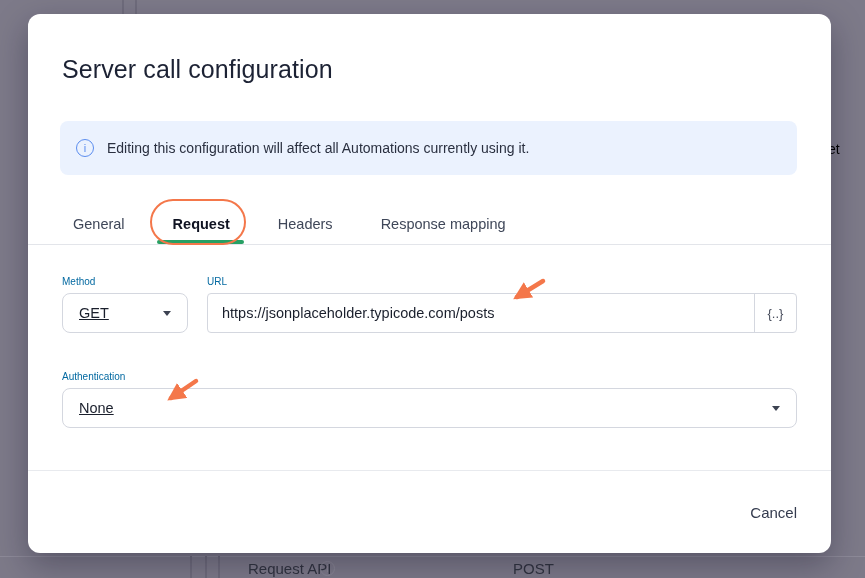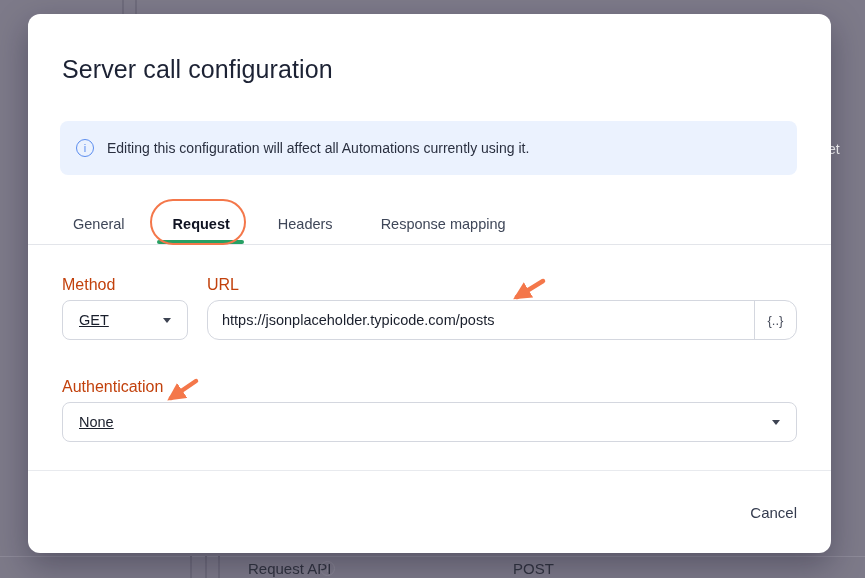--- a/index.html
+++ b/index.html
@@ -17,21 +17,21 @@
   .v-line.t1 { left: 122px; top: 0; height: 14px; }
   .v-line.t2 { left: 135px; top: 0; height: 14px; }
   .v-line.b1 { left: 190px; top: 556px; height: 22px; }
   .v-line.b2 { left: 205px; top: 556px; height: 22px; }
   .v-line.b3 { left: 218px; top: 556px; height: 22px; }
   .h-line { position: absolute; left: 0; right: 0; top: 556px; height: 1px; background: #8d8a98; }
   .bg-text { position: absolute; color: #30333f; font-size: 15px; top: 560px; white-space: nowrap; }
   .bg-text.name { left: 248px; }
   .bg-text.method { left: 513px; }
   .bg-text.auth { left: 585px; }
-  .bg-text.partial { left: 828px; top: 141px; color: #ffffff; font-size: 14px; }
+  .bg-text.partial { left: 828px; top: 141px; color: #000000; font-size: 14px; }
   .bg-info-icon {
     position: absolute; left: 320px; top: 561px;
     width: 15px; height: 15px; border-radius: 50%;
     border: 1.5px solid #8b8896; color: #8b8896;
     font-size: 10px; display: flex; align-items: center; justify-content: center;
   }
 
   
   .modal {
     position: absolute; z-index: 10;
@@ -74,35 +74,35 @@
   .tab-underline {
     position: absolute; left: -16px; right: -14px; bottom: 0;
     height: 4px; border-radius: 2px; background: #27a064;
   }
 
   
   .form { padding: 0 34px; }
   .form-row { display: flex; }
   .col-method { width: 126px; margin-right: 19px; flex: 0 0 auto; }
   .col-url { flex: 1; }
-  .field-label { margin: 31px 0 6px; font-size: 16px; color: #c2410c; }
+  .field-label { margin: 31px 0 6px; font-size: 10px; color: #0369a1; }
   .select-box {
     height: 40px; border: 1px solid #d4d7df; border-radius: 8px;
     display: flex; align-items: center; justify-content: space-between;
     padding: 0 16px; font-size: 14.5px; color: #1a1f2c; cursor: pointer;
     background: #fff;
     text-decoration: underline;
   }
   .caret {
     width: 0; height: 0;
     border-left: 4.5px solid transparent; border-right: 4.5px solid transparent;
     border-top: 5.5px solid #3d4352;
   }
   .url-group {
-    height: 40px; border: 1px solid #d4d7df; border-radius: 12px;
+    height: 40px; border: 1px solid #d4d7df; border-radius: 4px;
     display: flex; align-items: stretch; overflow: hidden; background: #fff;
   }
   .url-input {
     flex: 1; border: none; outline: none;
     padding: 0 14px; font-size: 14.5px; color: #1a1f2c;
     font-family: "Liberation Sans", sans-serif; background: transparent;
   }
   .url-addon {
     flex: 0 0 42px; border-left: 1px solid #d4d7df;
     display: flex; align-items: center; justify-content: center;

